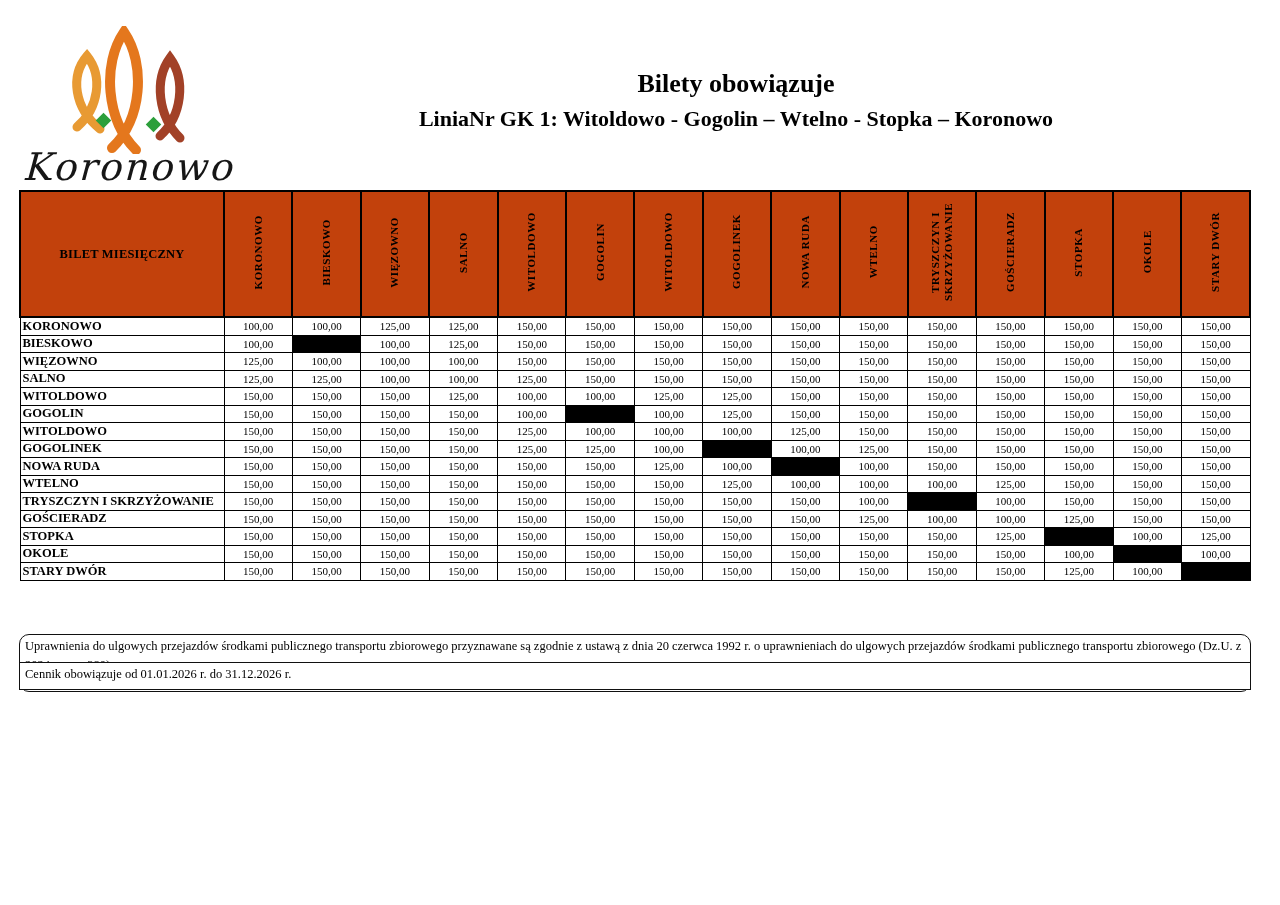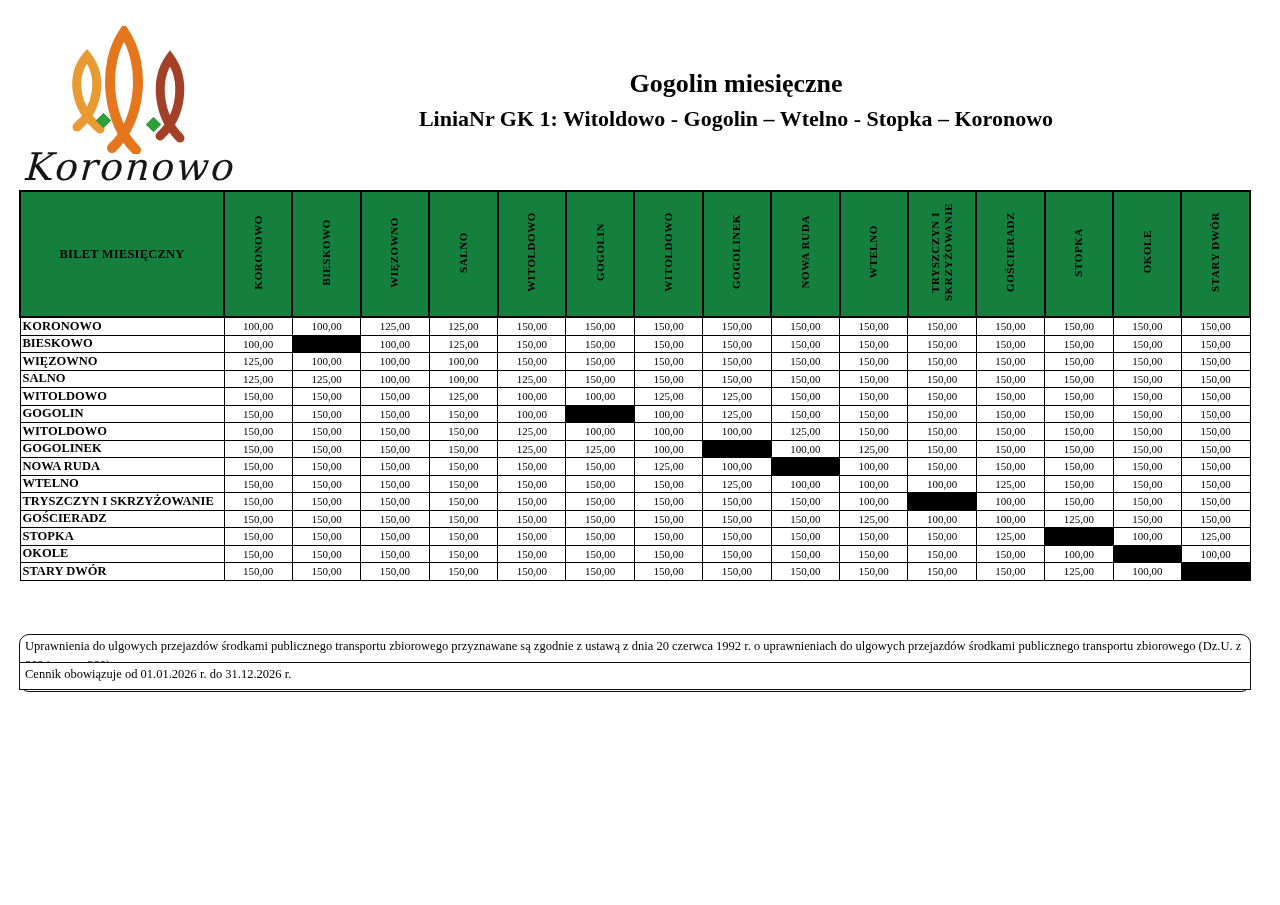--- a/index.html
+++ b/index.html
@@ -19,21 +19,21 @@
   .title-block{position:absolute;left:220px;width:1032px;top:68px;text-align:center;}
   .title-line1{font-size:26px;font-weight:bold;line-height:32px;}
   .title-line2{font-size:22px;font-weight:bold;line-height:38px;}
 
   
   table.price-table{position:absolute;left:19px;top:190px;width:1232px;
        border-collapse:collapse;table-layout:fixed;
        font-family:"Liberation Serif","DejaVu Serif",serif;}
   table.price-table th,table.price-table td{border:1.5px solid #000;padding:0;}
   table.price-table thead th{border-width:2px;height:124px;vertical-align:middle;
-       text-align:center;background:#15803d;}
+       text-align:center;background:#c2410c;}
   th.corner{font-size:12.5px;font-weight:bold;letter-spacing:0.2px;}
   .vtext{writing-mode:vertical-rl;transform:rotate(180deg);display:inline-block;
        font-weight:bold;font-size:11px;line-height:13px;letter-spacing:0.6px;
        max-height:118px;white-space:normal;}
   tbody th.row-label{text-align:left;font-size:12.5px;font-weight:bold;
        padding-left:2px;white-space:nowrap;overflow:hidden;}
   tbody td{text-align:center;font-size:11px;height:16.5px;line-height:16.5px;}
   tbody td.black{background:#000;}
 
   
@@ -54,21 +54,21 @@
       <path id="loop-right" d="M 124 112 C 102 90, 98 54, 114 32 C 130 54, 126 90, 104 110" stroke-width="9" stroke="#A24127"></path>
     </g>
     <rect id="diamond-1" x="42" y="89" width="11" height="11" transform="rotate(45 47.5 94.5)" fill="#2C9F3B"></rect>
     <rect id="diamond-2" x="92" y="93" width="11" height="11" transform="rotate(45 97.5 98.5)" fill="#2C9F3B"></rect>
   </svg>
   <div class="logo-name">Koronowo</div>
   <div class="logo-tagline">NATURALNIE INSPIRUJĄCE</div>
 </div>
 
 <div class="title-block">
-  <div class="title-line1">Gogolin miesięczne</div>
+  <div class="title-line1">Bilety obowiązuje</div>
   <div class="title-line2">LiniaNr GK 1: Witoldowo - Gogolin – Wtelno - Stopka – Koronowo</div>
 </div>
 
 <table class="price-table">
   <colgroup>
       <col style="width:204px">
     </colgroup>
   <thead>
     <tr id="header-row">
       <th class="corner">BILET MIESIĘCZNY</th>

